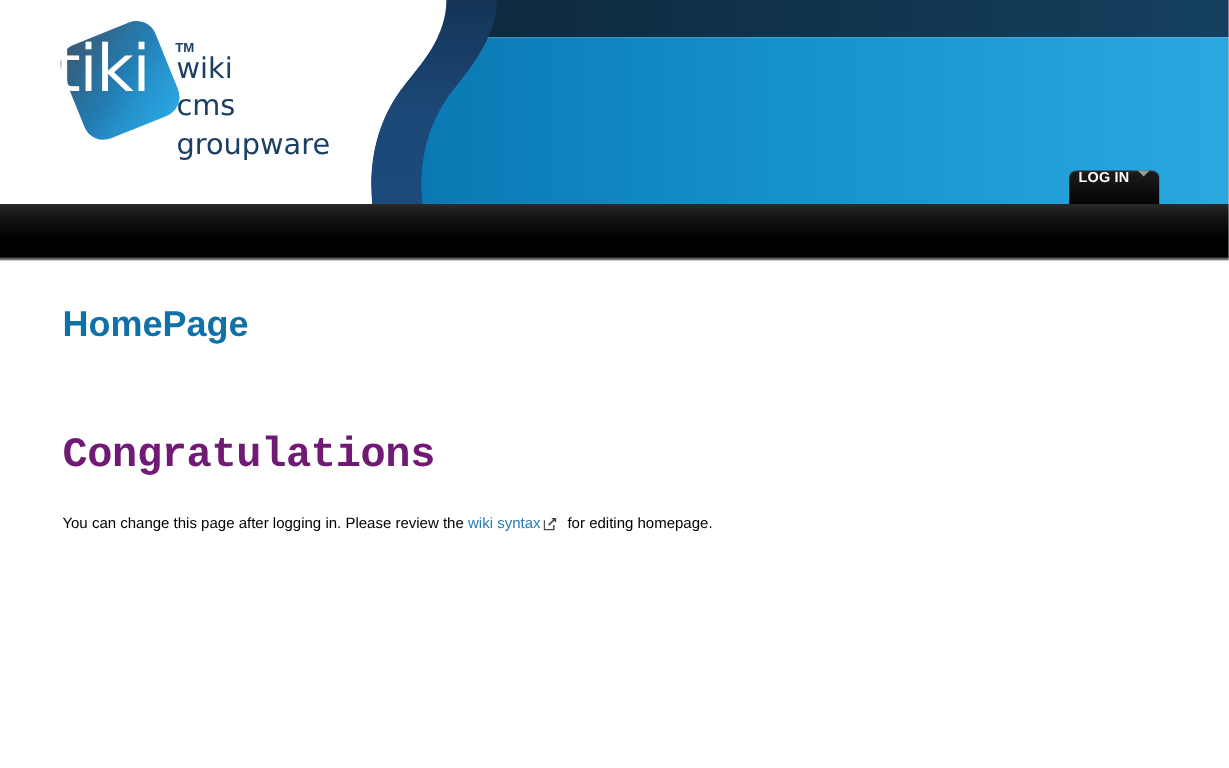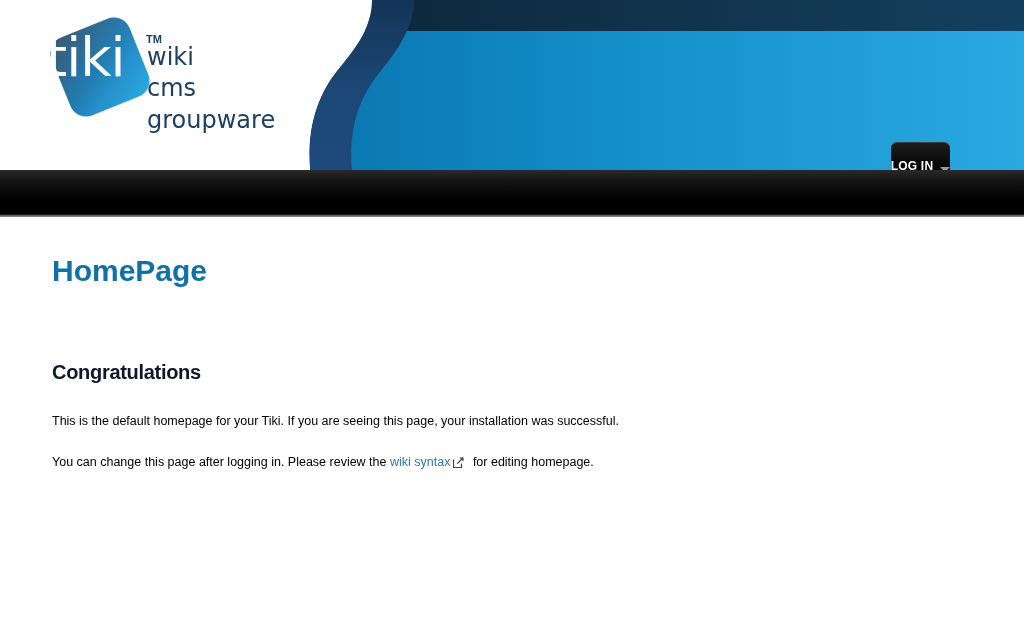--- a/index.html
+++ b/index.html
@@ -48,27 +48,27 @@
     left: 0;
     top: 0;
     display: block;
   }
 
   
   #login-button {
     position: absolute;
     left: 891px;
     top: 142px;
-    width: 59px;
+    width: 75px;
     height: 30px;
     background: linear-gradient(to bottom, #1e1e1e 0%, #000000 100%);
     border-radius: 6px 6px 0 0;
     box-shadow: inset 0 1px 0 rgba(255,255,255,0.14);
     display: flex;
-    align-items: flex-end;
+    align-items: flex-start;
     justify-content: center;
     gap: 7px;
     cursor: pointer;
     z-index: 20;
   }
   #login-label {
     color: #ffffff;
     font-size: 12px;
     font-weight: bold;
     letter-spacing: 0.2px;
@@ -120,26 +120,27 @@
     line-height: 1;
     margin: 0;
   }
   #article {
     position: absolute;
     left: 52px;
     top: 145px;
     width: 900px;
   }
   #congrats-heading {
-    color: #0f172a;
-    font-size: 20px;
+    color: #701a75;
+    font-size: 35px;
     font-weight: bold;
     line-height: 1;
     margin: 0 0 31px 0;
     letter-spacing: -0.3px;
+    font-family: Liberation Mono, monospace;
   }
   .body-para {
     color: #000000;
     font-size: 12.5px;
     line-height: 1.35;
     margin: 0 0 24px 0;
   }
   .wiki-link {
     color: #2a7bb5;
     text-decoration: none;
@@ -238,21 +239,20 @@
   <div id="navbar-items"></div>
 </div>
 
 <div id="content">
 
   <h1 id="page-title">HomePage</h1>
 
   <div id="article">
     <h2 id="congrats-heading">Congratulations</h2>
 
-    <p class="body-para">This is the default homepage for your Tiki. If you are seeing this page, your installation was successful.</p>
 
     <p class="body-para">
       <span>You can change this page after logging in. Please review the </span><a class="wiki-link" href="#">wiki syntax</a><span class="ext-link-icon"><svg width="11" height="11" viewBox="0 0 11 11">
             <path d="M0.5 2.5 L0.5 10.5 L8.5 10.5 L8.5 6.5" fill="none" stroke="#444444" stroke-width="1.2"></path>
             <path d="M4.2 6.6 L10 1.0" fill="none" stroke="#444444" stroke-width="1.3"></path>
             <path d="M6.4 0.6 L10.5 0.6 L10.5 4.6 Z" fill="#444444"></path>
           </svg></span><span> for editing homepage.</span>
     </p>
   </div>
 </div>

